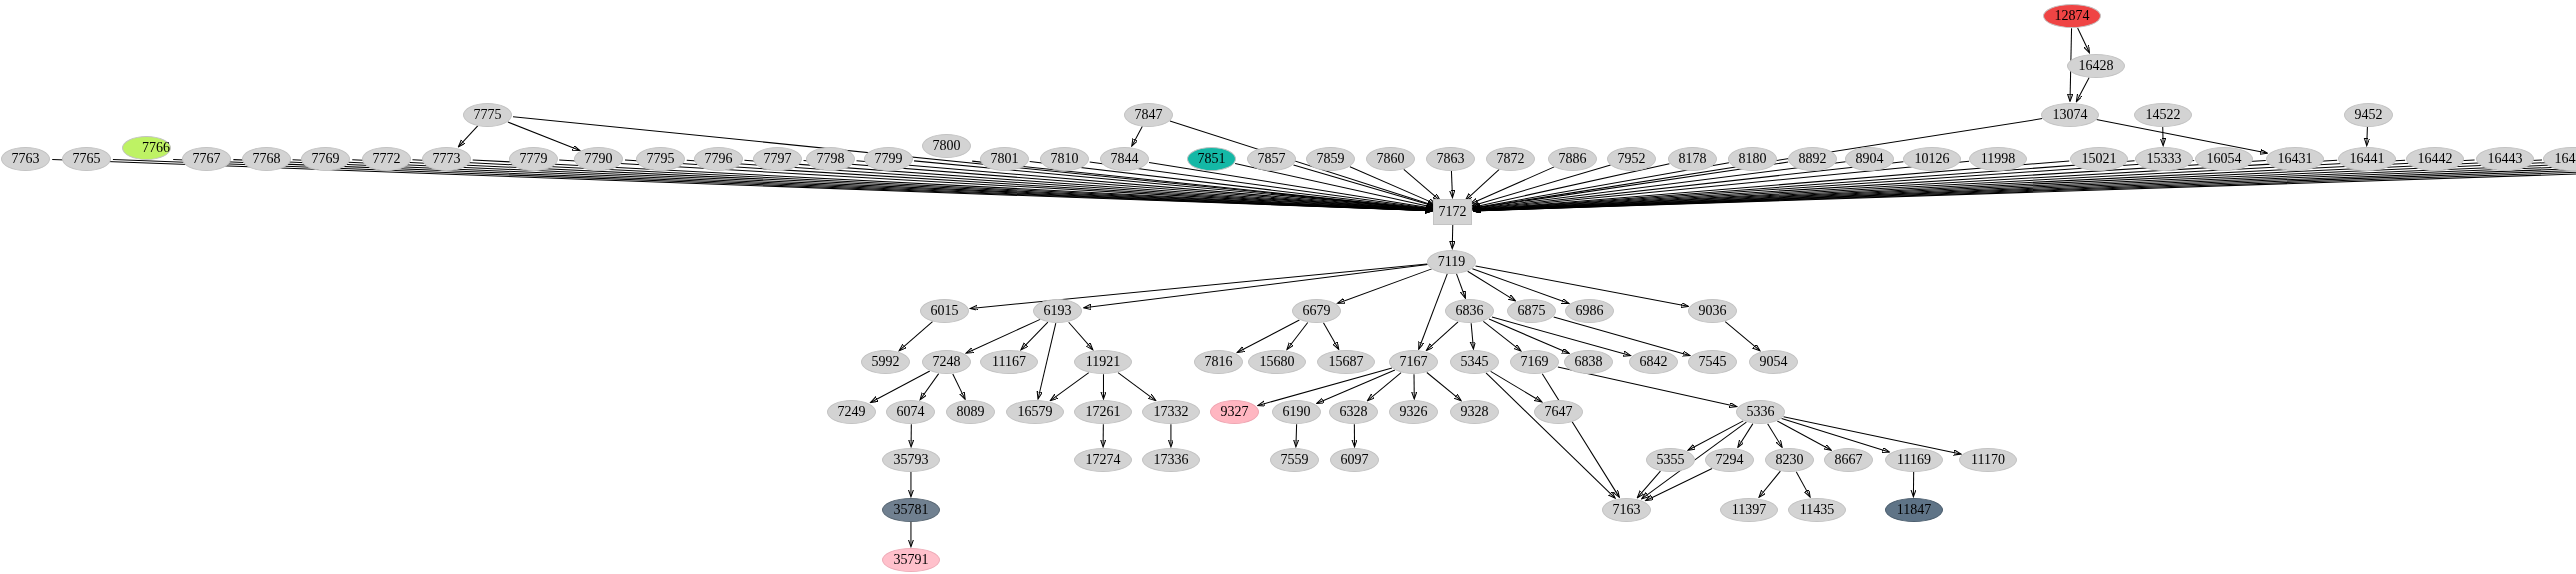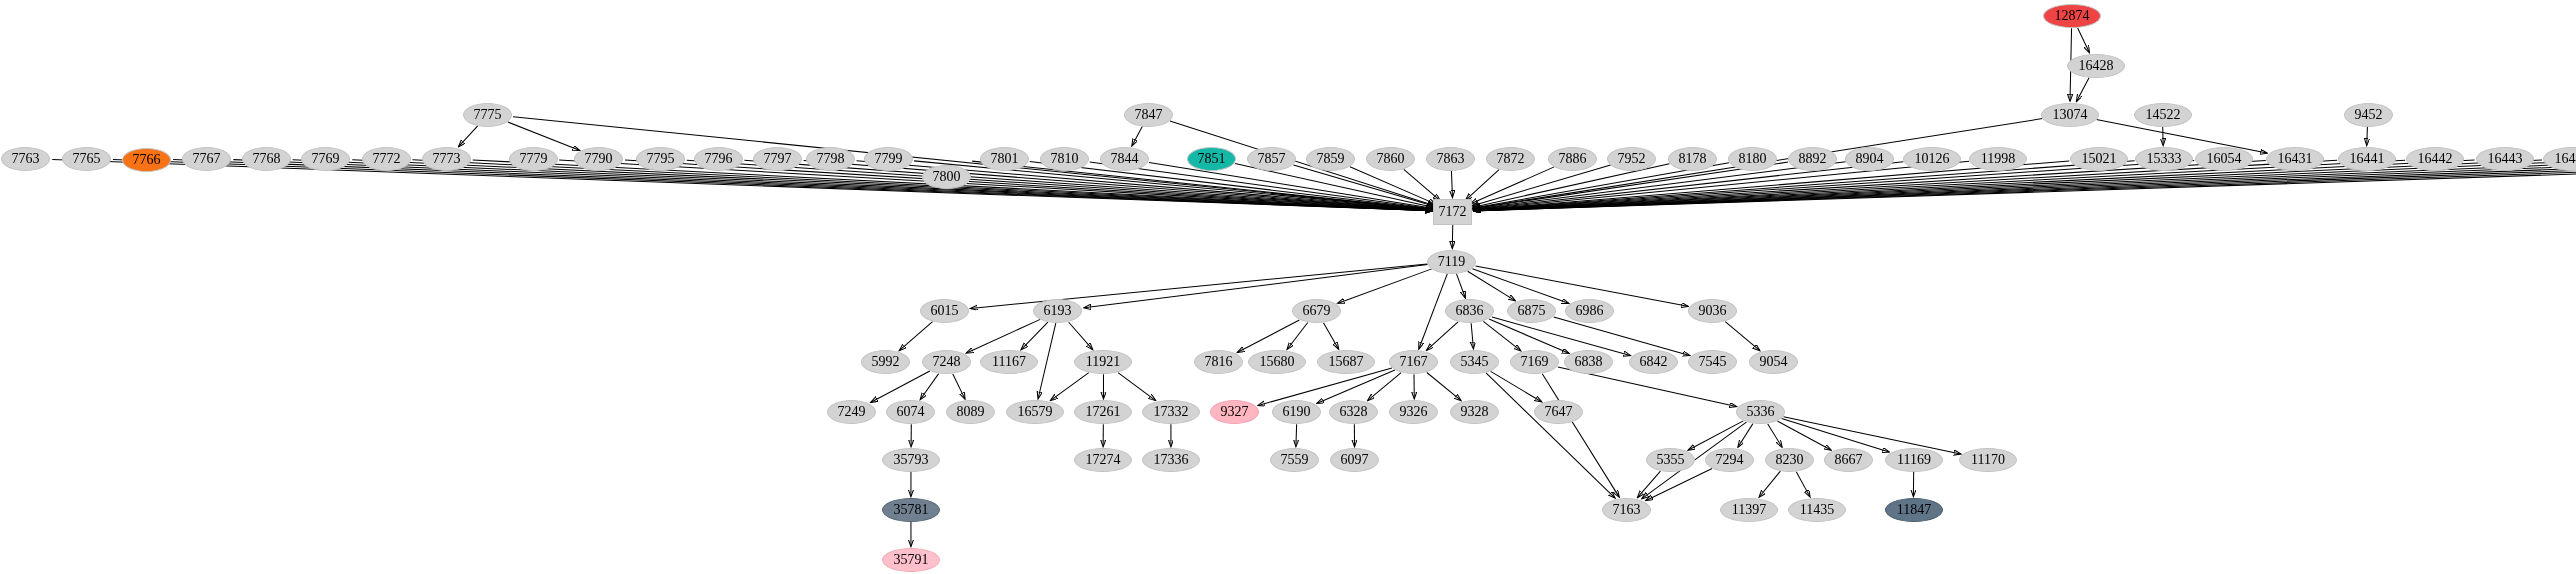--- a/index.html
+++ b/index.html
@@ -163,21 +163,21 @@
       </div>
       <div class="node" style="left: 1124px; top: 103px; width: 49px; height: 24px; background: rgb(211, 211, 211); border-color: rgb(195, 195, 195);">
         <span>7847</span>
       </div>
       <div class="node" style="left: 1px; top: 147px; width: 49px; height: 24px; background: rgb(211, 211, 211); border-color: rgb(195, 195, 195);">
         <span>7763</span>
       </div>
       <div class="node" style="left: 62px; top: 147px; width: 49px; height: 24px; background: rgb(211, 211, 211); border-color: rgb(195, 195, 195);">
         <span>7765</span>
       </div>
-      <div class="node" style="left: 122px; top: 148px; width: 49px; height: 24px; background: #f97316; border-color: rgb(195, 195, 195);">
+      <div class="node" style="left: 122px; top: 136px; width: 49px; height: 24px; background: #bef264; border-color: rgb(195, 195, 195); justify-content: flex-end;">
         <span>7766</span>
       </div>
       <div class="node" style="left: 182px; top: 147px; width: 49px; height: 24px; background: rgb(211, 211, 211); border-color: rgb(195, 195, 195);">
         <span>7767</span>
       </div>
       <div class="node" style="left: 242px; top: 147px; width: 49px; height: 24px; background: rgb(211, 211, 211); border-color: rgb(195, 195, 195);">
         <span>7768</span>
       </div>
       <div class="node" style="left: 301px; top: 147px; width: 49px; height: 24px; background: rgb(211, 211, 211); border-color: rgb(195, 195, 195);">
         <span>7769</span>
@@ -202,21 +202,21 @@
       </div>
       <div class="node" style="left: 753px; top: 147px; width: 49px; height: 24px; background: rgb(211, 211, 211); border-color: rgb(195, 195, 195);">
         <span>7797</span>
       </div>
       <div class="node" style="left: 806px; top: 147px; width: 49px; height: 24px; background: rgb(211, 211, 211); border-color: rgb(195, 195, 195);">
         <span>7798</span>
       </div>
       <div class="node" style="left: 864px; top: 147px; width: 49px; height: 24px; background: rgb(211, 211, 211); border-color: rgb(195, 195, 195);">
         <span>7799</span>
       </div>
-      <div class="node" style="left: 922px; top: 165px; width: 49px; height: 24px; background: rgb(211, 211, 211); border-color: rgb(195, 195, 195);">
+      <div class="node" style="left: 922px; top: 134px; width: 49px; height: 24px; background: rgb(211, 211, 211); border-color: rgb(195, 195, 195);">
         <span>7800</span>
       </div>
       <div class="node" style="left: 980px; top: 147px; width: 49px; height: 24px; background: rgb(211, 211, 211); border-color: rgb(195, 195, 195);">
         <span>7801</span>
       </div>
       <div class="node" style="left: 1040px; top: 147px; width: 49px; height: 24px; background: rgb(211, 211, 211); border-color: rgb(195, 195, 195);">
         <span>7810</span>
       </div>
       <div class="node" style="left: 1100px; top: 147px; width: 49px; height: 24px; background: rgb(211, 211, 211); border-color: rgb(195, 195, 195);">
         <span>7844</span>

